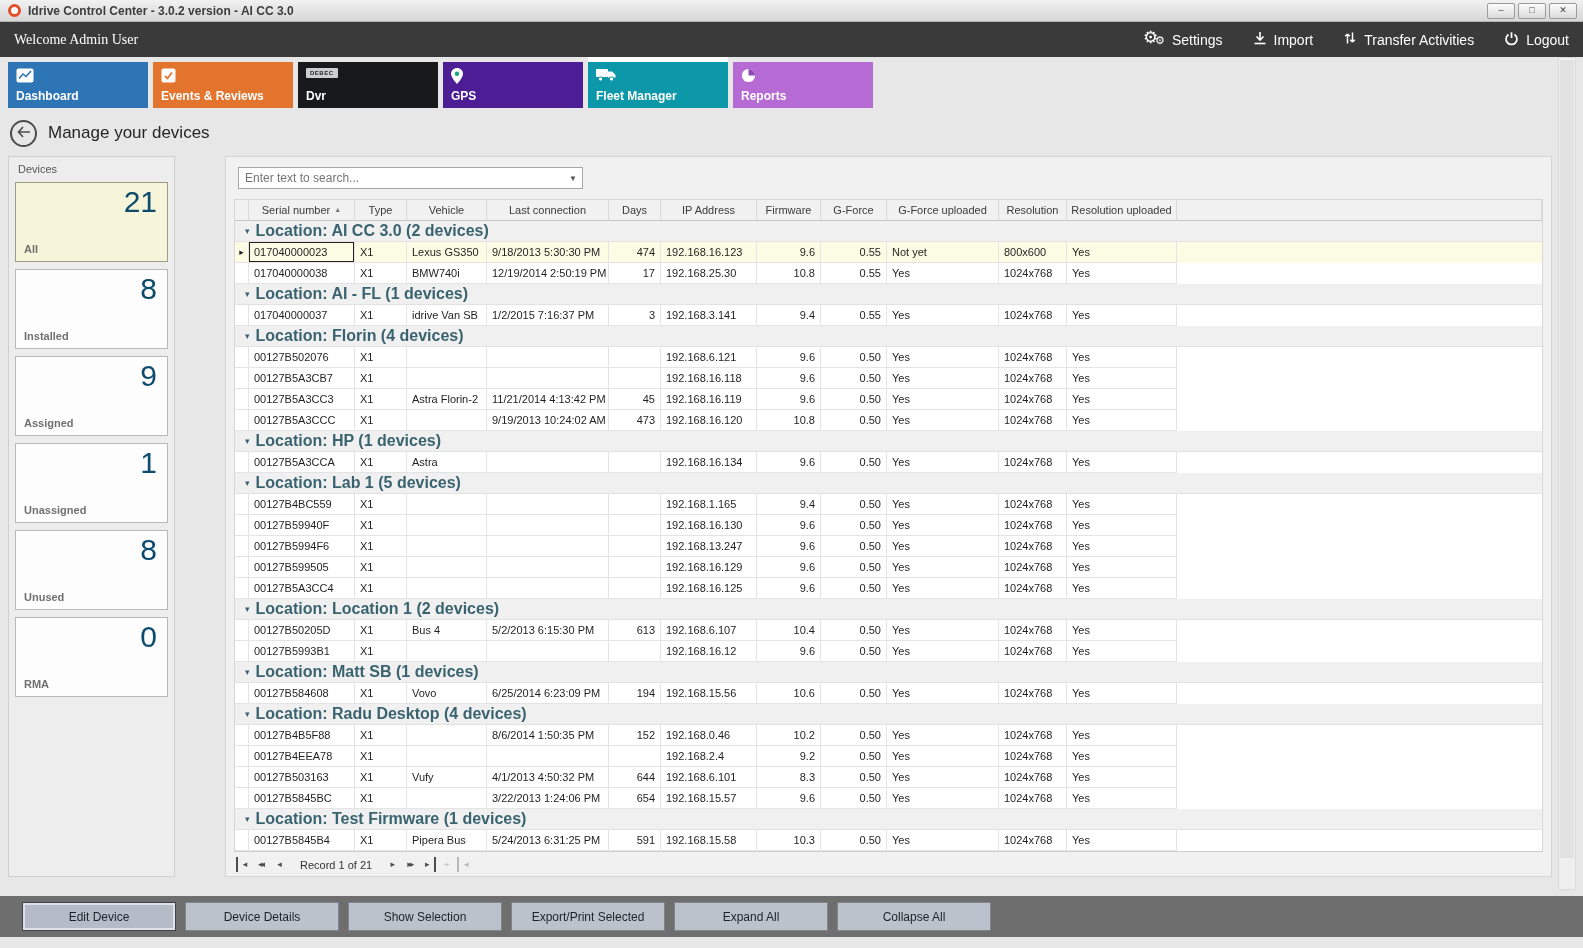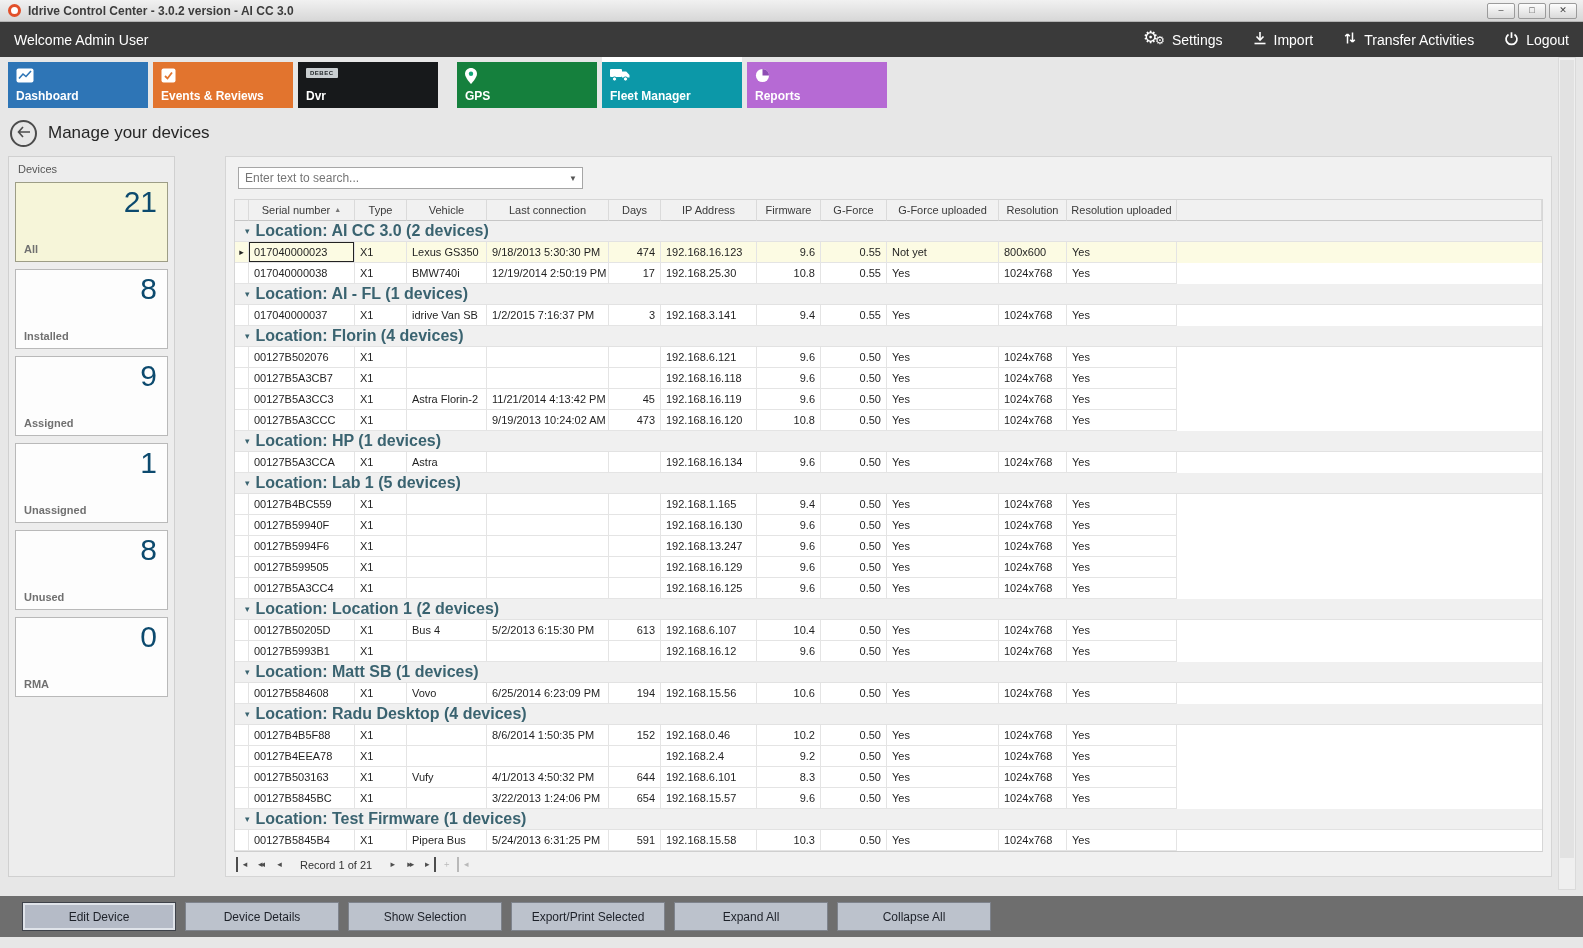--- a/index.html
+++ b/index.html
@@ -12,21 +12,21 @@
     display:flex; align-items:center; padding:0 4px; }
   .app-logo { width:13px; height:13px; border:3px solid #e2502a; border-radius:50%; margin:0 7px 0 4px; background:#fff; }
   .win-title { font-size:12px; font-weight:bold; color:#3c3c3c; }
   .win-controls { margin-left:auto; display:flex; gap:3px; padding-right:2px; }
   .win-btn { width:28px; height:16px; background:linear-gradient(#fdfdfd,#dadada); border:1px solid #9b9b9b;
     border-radius:2px; display:flex; align-items:center; justify-content:center; font-size:9px; color:#444; line-height:1; }
 
   
   .topbar { position:absolute; top:22px; left:0; right:0; height:35px; background:#3a3a3a;
     display:flex; align-items:center; padding:0 14px; color:#fff; }
-  .welcome { font-size:14px; }
+  .welcome { font-size:14px;font-family:Liberation Serif, serif; }
   .top-actions { margin-left:auto; display:flex; gap:30px; align-items:center; }
   .top-action { display:flex; align-items:center; gap:7px; font-size:14px; cursor:default; }
   .gear-wrap { position:relative; width:22px; height:20px; }
   .gear-big { position:absolute; left:0; top:-2px; font-size:17px; line-height:20px; }
   .gear-small { position:absolute; left:12px; top:4px; font-size:11px; line-height:12px; }
 
   
   .modules { position:absolute; top:57px; left:0; right:0; height:55px; display:flex; gap:5px; padding:5px 0 0 8px; }
   .module { width:140px; height:46px; position:relative; color:#fff; cursor:default; }
   .module.selected::before { content:""; position:absolute; top:-5px; left:0; right:0; height:5px; background:#fff; }
@@ -179,21 +179,21 @@
           <rect x="0.5" y="0.5" width="14" height="14" rx="2" fill="#fff"></rect>
           <polyline points="4,8 6.5,10.5 11,4.5" fill="none" stroke="#e2742e" stroke-width="1.8"></polyline>
         </svg>
     </span>
     <span class="m-label">Events &amp; Reviews</span>
   </div>
   <div class="module" style="background: rgb(23, 25, 27);">
     <span class="m-icon dvr-logo">DEBEC</span>
     <span class="m-label">Dvr</span>
   </div>
-  <div class="module" style="background: #15803d; margin-left: 14px;">
+  <div class="module" style="background: #4c1d95;">
     <span class="m-icon">
       <svg width="12" height="16" viewBox="0 0 12 16">
           <path d="M6 0C2.7 0 0 2.6 0 5.8 0 10 6 16 6 16s6-6 6-10.2C12 2.6 9.3 0 6 0z" fill="#fff"></path>
           <circle cx="6" cy="5.8" r="2.2" fill="#12a878"></circle>
         </svg>
     </span>
     <span class="m-label">GPS</span>
   </div>
   <div class="module selected" style="background: rgb(12, 152, 168);">
     <span class="m-icon">

